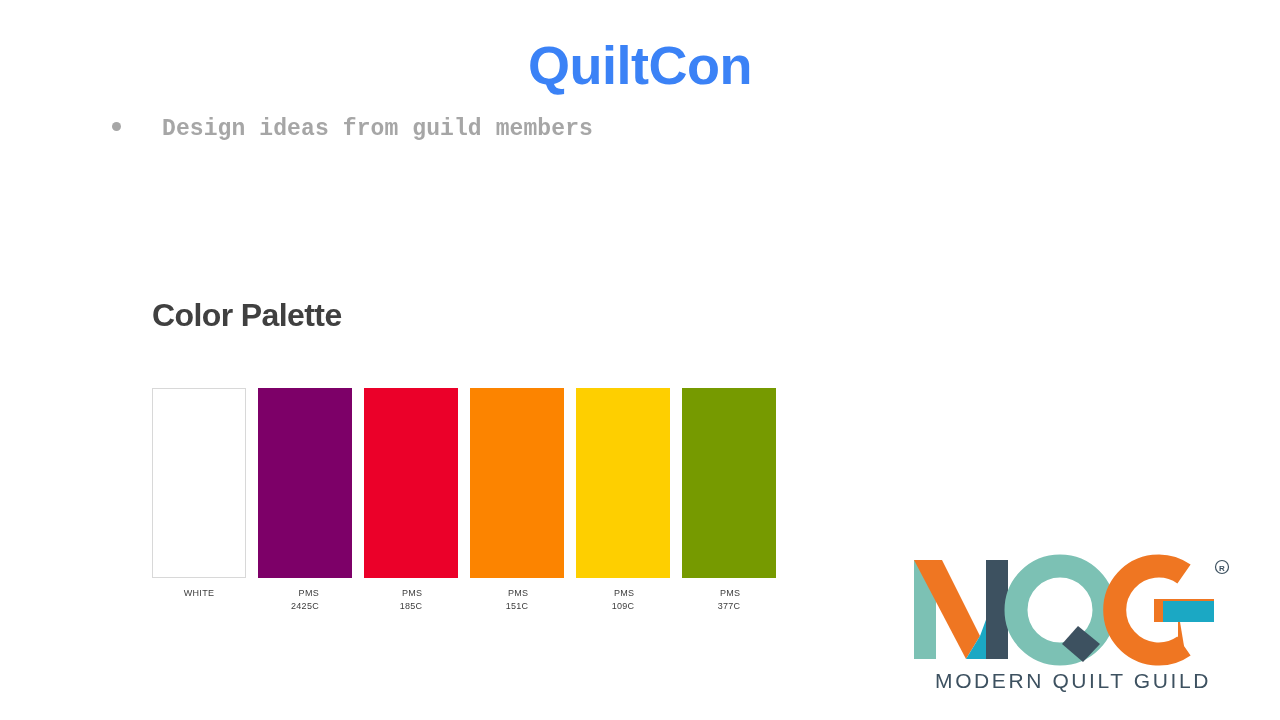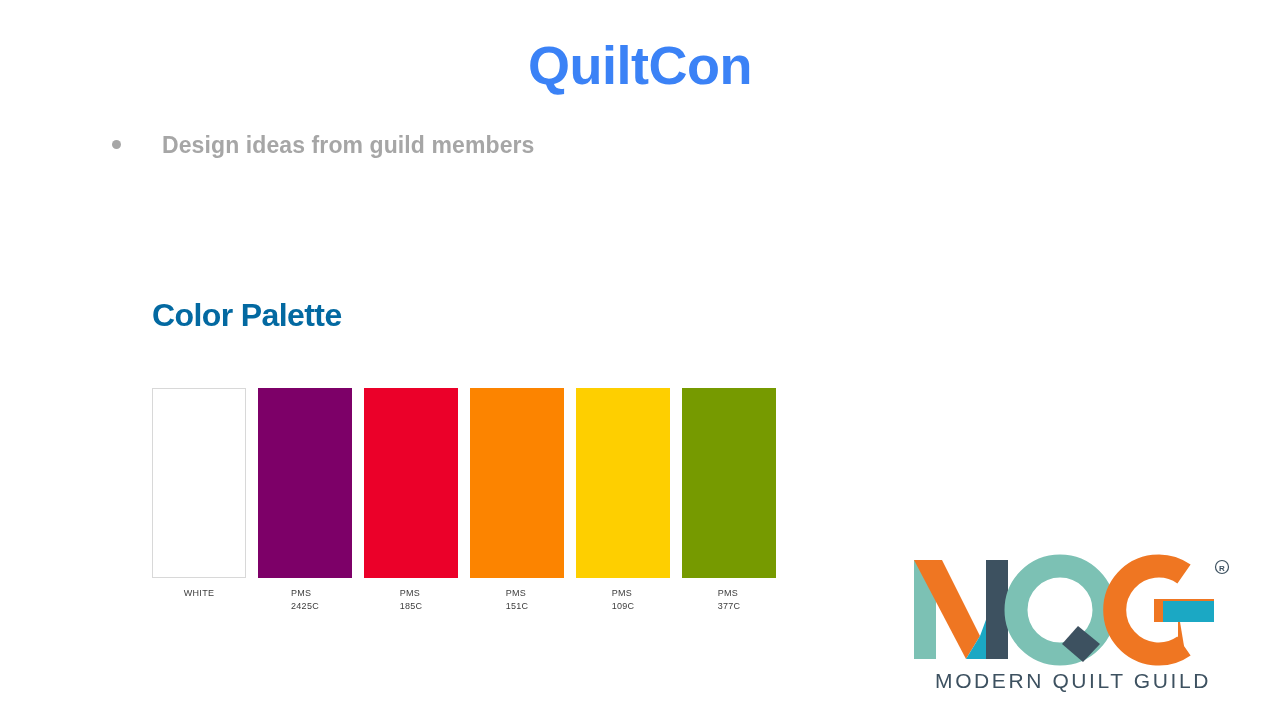--- a/index.html
+++ b/index.html
@@ -33,23 +33,24 @@
     font-size: 54px;
     font-weight: 700;
     letter-spacing: -0.5px;
     color: #3b82f6;
     line-height: 1.1;
   }
 
   
   .bullet-list {
     position: absolute;
-    top: 132px;
+    top: 116px;
     left: 112px;
     width: 760px;
+    font-family: Liberation Mono, monospace;
   }
   .bullet-row {
     display: flex;
     align-items: baseline;
     margin-bottom: 22px;
   }
   .bullet-dot {
     width: 9px;
     height: 9px;
     border-radius: 50%;
@@ -70,21 +71,21 @@
   
   .palette {
     position: absolute;
     left: 152px;
     top: 298px;
     width: 660px;
   }
   .palette-heading {
     font-size: 32px;
     font-weight: 700;
-    color: #0369a1;
+    color: #404040;
     letter-spacing: -0.6px;
     line-height: 1.1;
     margin: 0 0 55px 0;
   }
   .swatch-row {
     display: flex;
     gap: 12px;
   }
   .swatch-cell {
     width: 94px;
@@ -99,21 +100,21 @@
   }
   .swatch-chip.is-white {
     background: #ffffff;
     border: 1px solid #d8d8d8;
   }
   .swatch-label {
     margin-top: 9px;
     font-size: 9px;
     line-height: 1.45;
     color: #3c3c3c;
-    text-align: left;
+    text-align: right;
     letter-spacing: 0.3px;
   }
   .swatch-label .code { display: block; }
 
   
   .mqg-logo {
     position: absolute;
     left: 908px;
     top: 552px;
     width: 330px;

